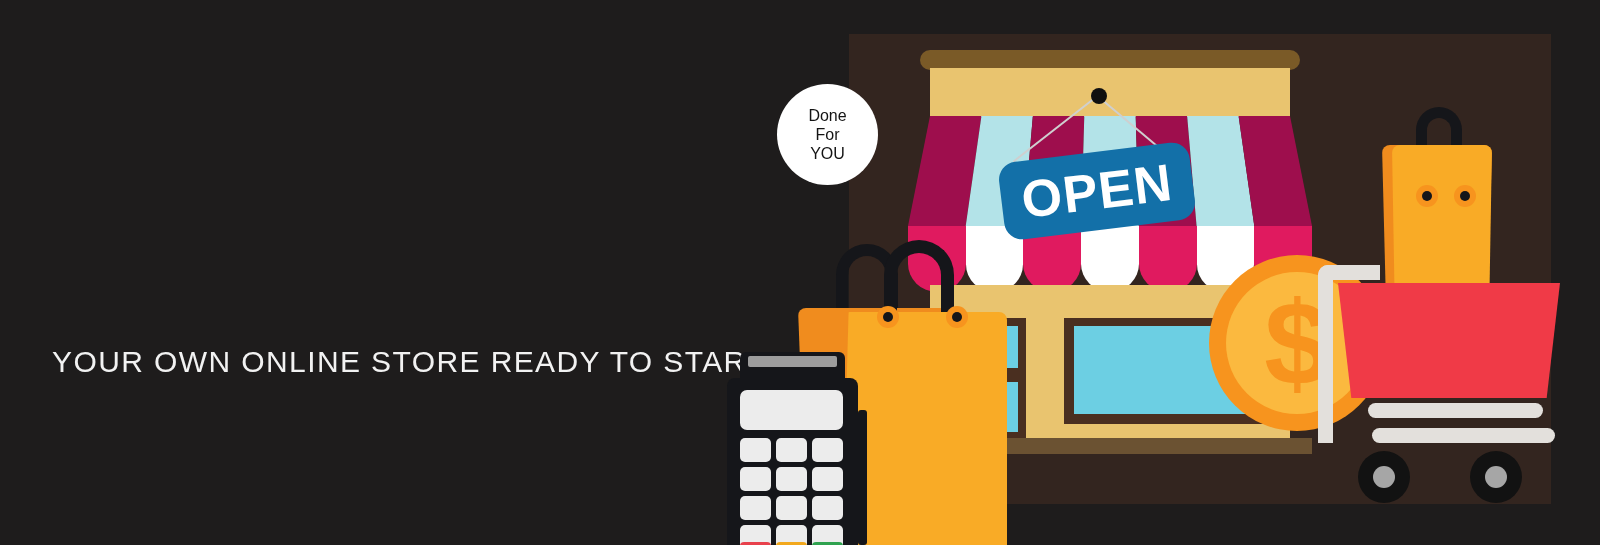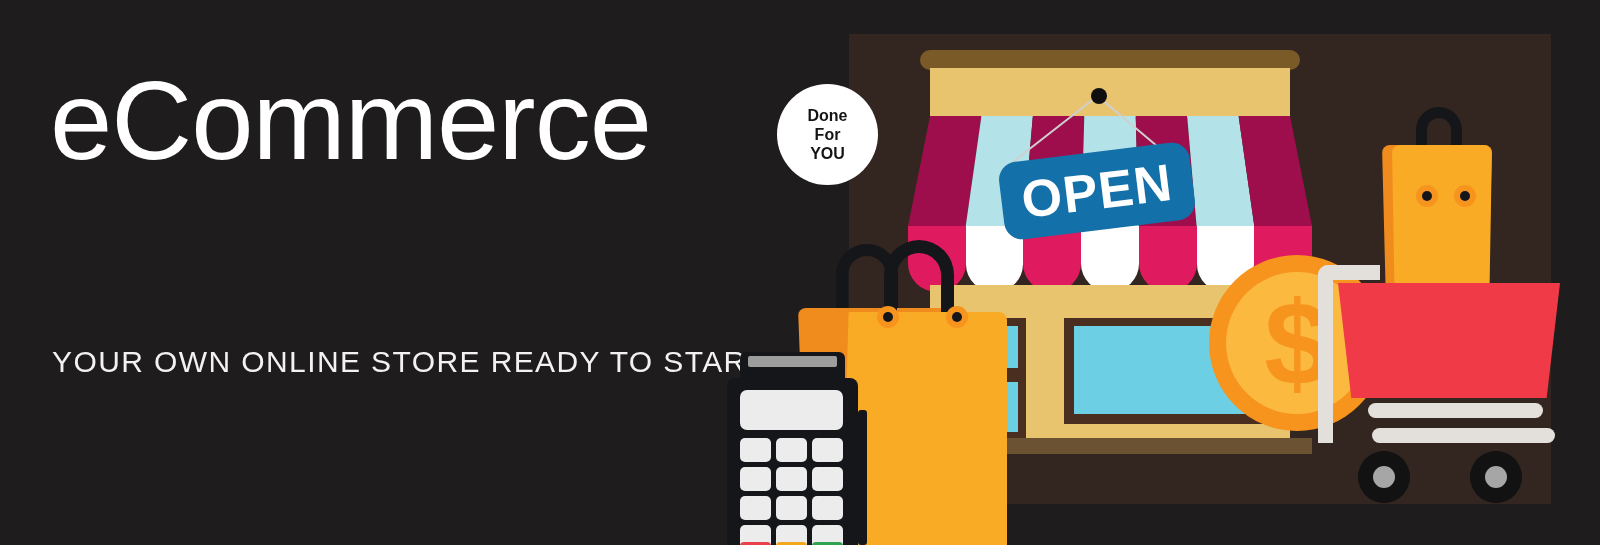--- a/index.html
+++ b/index.html
@@ -64,21 +64,21 @@
     display:flex;
     flex-direction:column;
     align-items:center;
     justify-content:center;
     z-index:40;
   }
   .badge span{
     display:block;
     color:#141414;
     font-size:16px;
-    font-weight:700;
+    font-weight:400;
     line-height:19px;
     text-align:center;
   }
 
   
   .store{
     position:absolute;
     left:908px;
     top:50px;
     width:404px;
@@ -391,21 +391,20 @@
   .fn{ height:10px; border-radius:4px 4px 0 0; }
 </style>
 </head>
 <body>
 
 <div id="banner">
 
   <div class="panel"></div>
 
   <div class="headline">
-    <span class="l1">eCommerce</span>
   </div>
   <div class="subhead">YOUR OWN ONLINE STORE READY TO START</div>
 
   <div class="store">
     <div class="cornice"></div>
     <div class="header-band"></div>
 
     <div class="awning" id="awning-upper">
         <div class="stripe" style="left: 0px; width: 404px; background: rgb(158, 14, 77); clip-path: polygon(22px 0px, 73.4286px 0px, 57.7143px 110px, 0px 110px);"></div>
         <div class="stripe" style="left: 0px; width: 404px; background: rgb(179, 227, 232); clip-path: polygon(73.4286px 0px, 124.857px 0px, 115.429px 110px, 57.7143px 110px);"></div>

